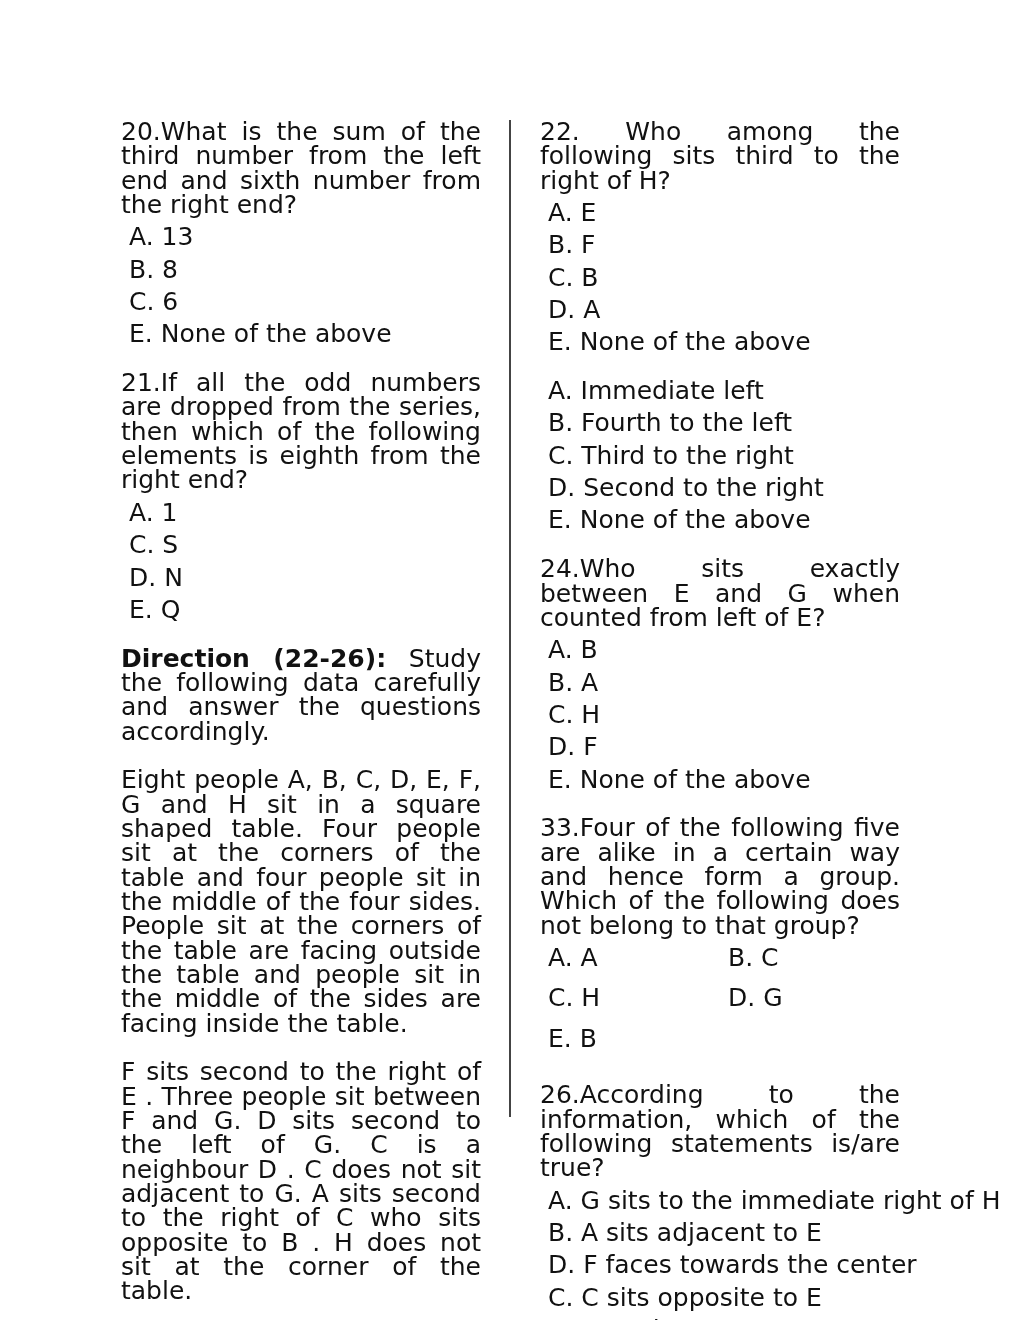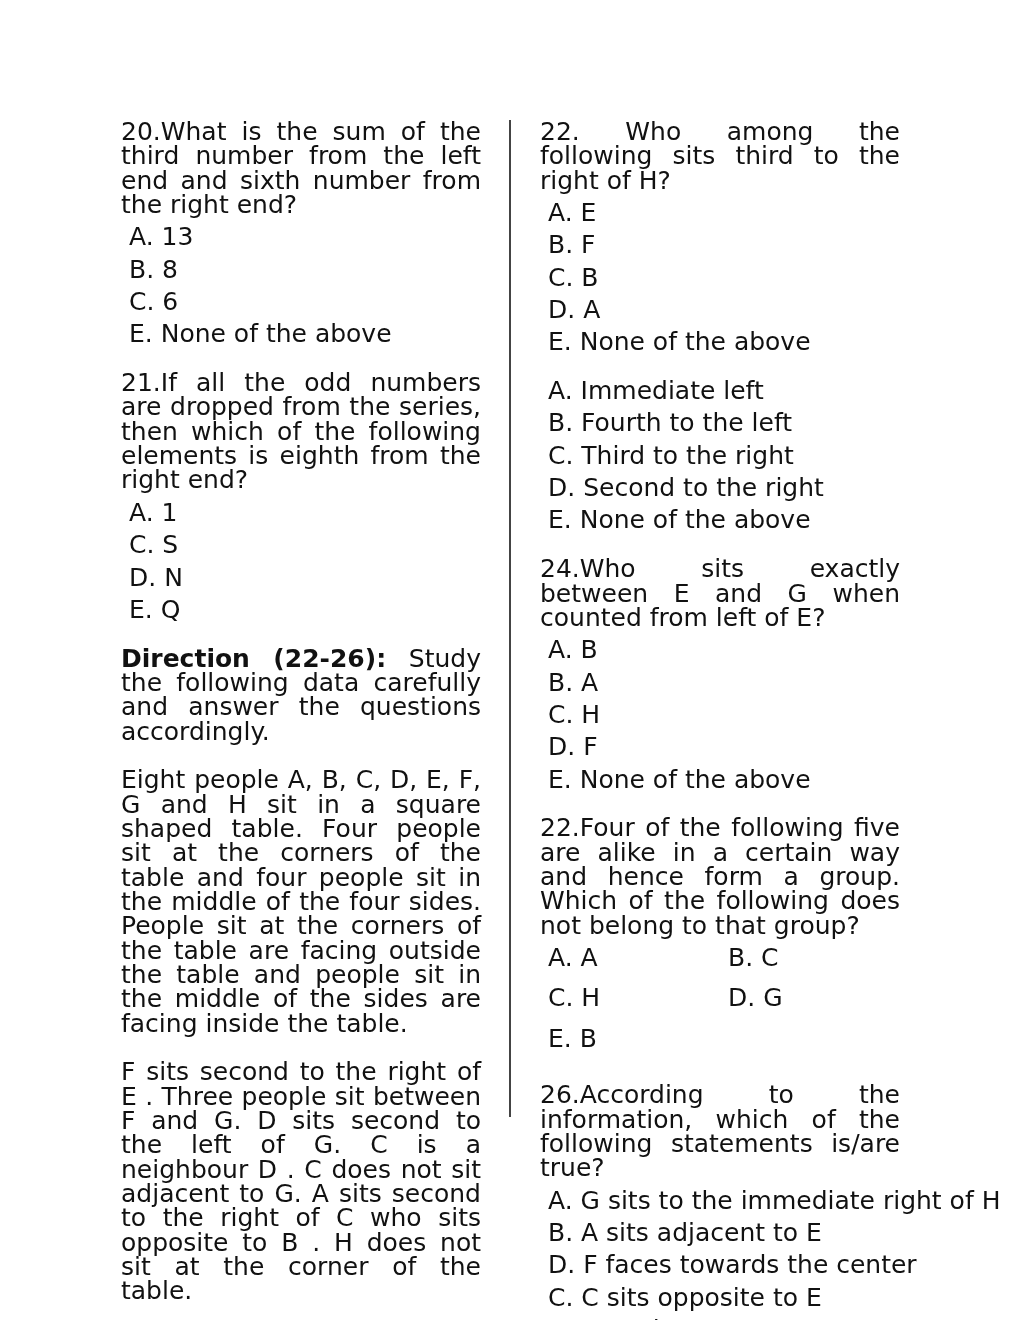--- a/index.html
+++ b/index.html
@@ -75,21 +75,21 @@
   <div class="block">
     <p class="q">24.Who sits exactly between E and G when counted from left of E?</p>
     <p class="opt">A. B</p>
     <p class="opt">B. A</p>
     <p class="opt">C. H</p>
     <p class="opt">D. F</p>
     <p class="opt">E. None of the above</p>
   </div>
 
   <div class="block">
-    <p class="q">22.Four of the following five are alike in a certain way and hence form a group. Which of the following does not belong to that group?</p>
+    <p class="q">33.Four of the following five are alike in a certain way and hence form a group. Which of the following does not belong to that group?</p>
     <div class="grid2">
       <p class="opt">A. A</p>
       <p class="opt">B. C</p>
       <p class="opt">C. H</p>
       <p class="opt">D. G</p>
       <p class="opt">E. B</p>
     </div>
   </div>
 
   <div class="block">

